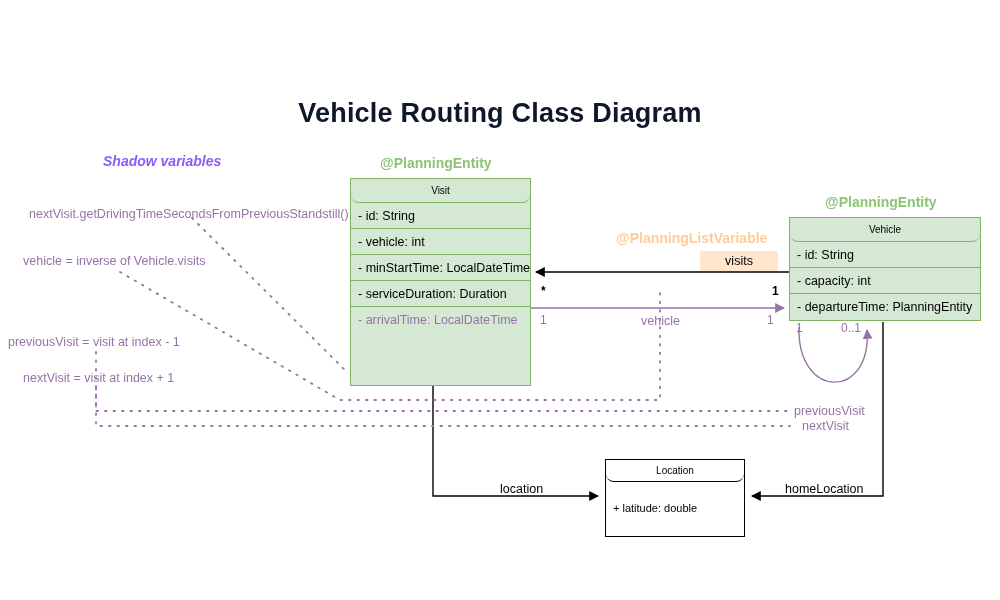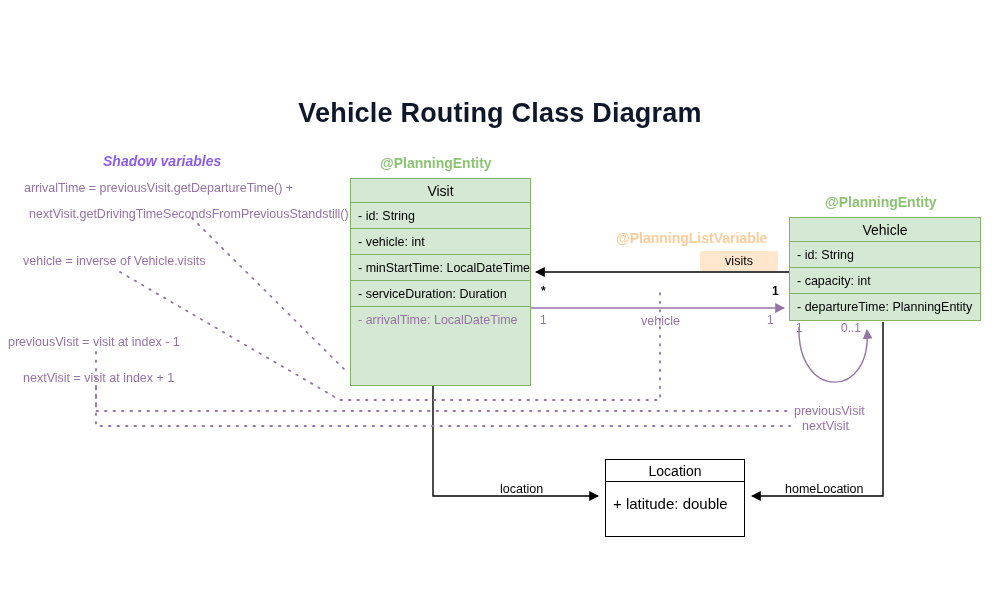--- a/index.html
+++ b/index.html
@@ -58,32 +58,34 @@
     white-space: nowrap;
   }
   .uml-class.plain .uml-row {
     border-bottom: 1px solid #000000;
   }
   .uml-row.last {
     border-bottom: none;
   }
   .uml-row.header {
     justify-content: center;
-    font-size: 14px;
+    font-size: 10px;
+    border-radius: 8px;
   }
   .uml-row.shadowfield {
     color: #9673a6;
   }
   .uml-row.multi {
     display: block;
     padding-top: 8px;
   }
   .uml-row.multi div {
     padding: 5px 0;
-    font-size: 15px;
+    font-size: 11px;
+    margin-top: 7px;
   }
 
   
   .stereotype {
     position: absolute;
     font-size: 14px;
     font-weight: bold;
     white-space: nowrap;
   }
   .stereotype.green { color: #8cc474; }
@@ -171,21 +173,20 @@
 
     <g>
       <path d="M 96 388 L 96 426 L 790 426" stroke="#9673a6" stroke-width="1.8" fill="none" stroke-dasharray="1.5 7" stroke-linecap="round"></path>
     </g>
   </svg>
 
   <div class="diagram-title">Vehicle Routing Class Diagram</div>
 
   <div class="stereotype purple" style="left:103px; top:153px;">Shadow variables</div>
 
-  <div class="shadow-text" style="left:24px; top:181px;">arrivalTime = previousVisit.getDepartureTime() +</div>
   <div class="shadow-text" style="left:29px; top:207px;">nextVisit.getDrivingTimeSecondsFromPreviousStandstill()</div>
   <div class="shadow-text" style="left:23px; top:254px;">vehicle = inverse of Vehicle.visits</div>
   <div class="shadow-text" style="left:8px; top:335px;">previousVisit = visit at index - 1</div>
   <div class="shadow-text" style="left:23px; top:371px;">nextVisit = visit at index + 1</div>
 
   <div class="stereotype green" style="left:380px; top:155px;">@PlanningEntity</div>
 
   <div class="uml-class" id="visit-class" style="left:350px; top:178px; width:181px; height:208px;">
     <div class="uml-row header" style="height:24px;">Visit</div>
     <div class="uml-row" style="height:26px;">- id: String</div>

